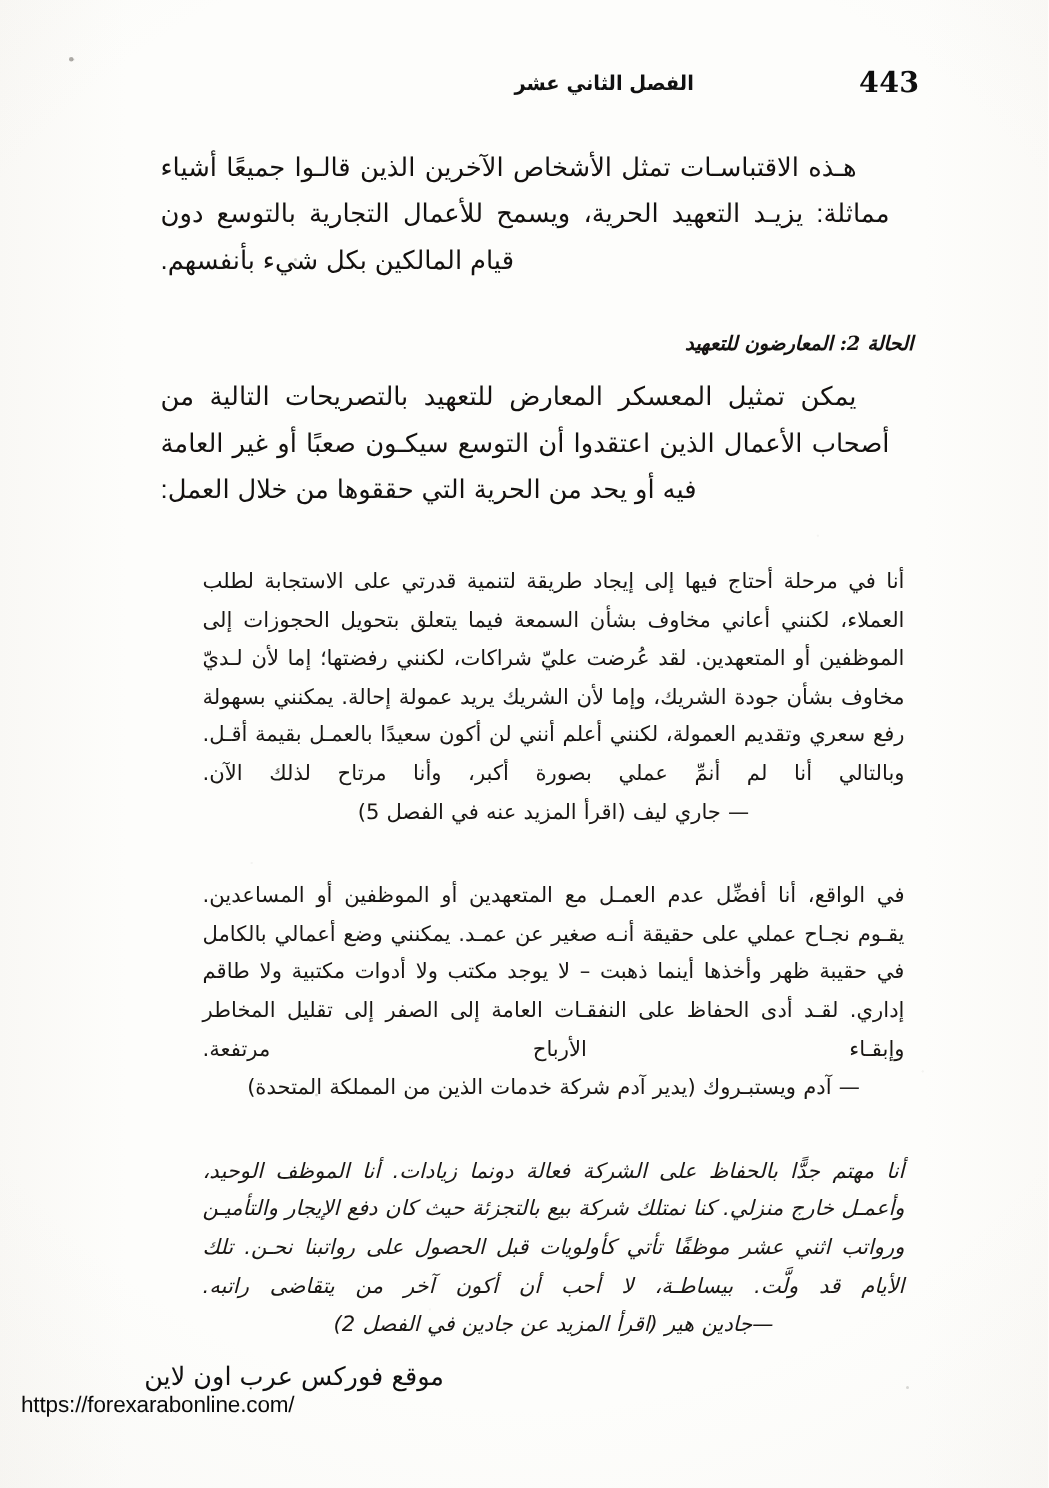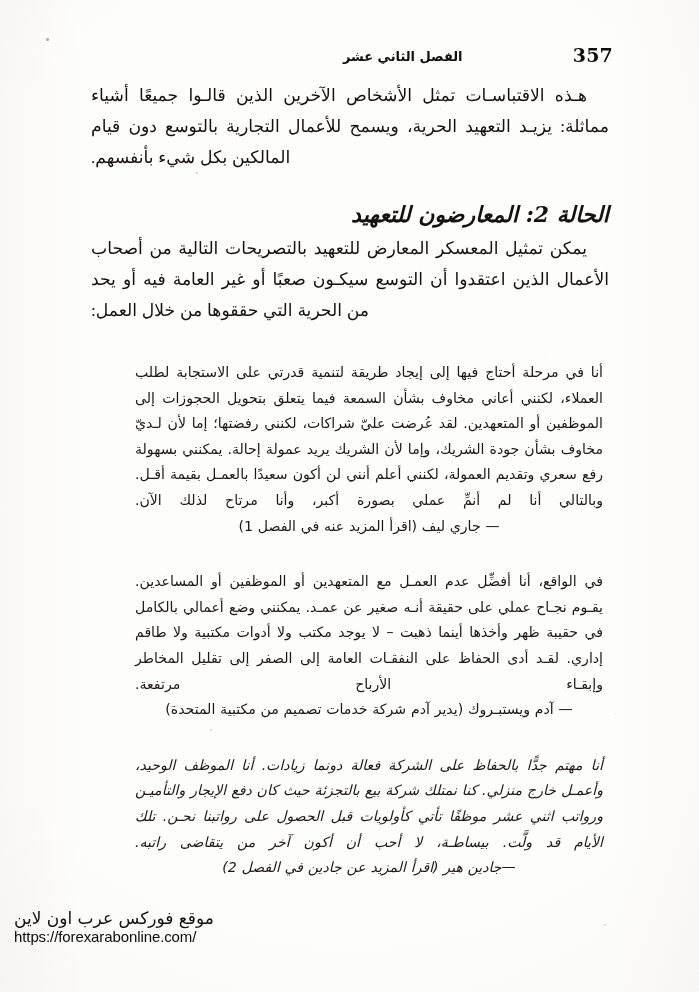--- a/index.html
+++ b/index.html
@@ -79,46 +79,46 @@
 
   
   #body-column {
     position: absolute;
     top: 80px;
     right: 90px;
     width: 518px;
   }
 
   .para {
-    font-family: Liberation Serif, serif;
+    font-family: Liberation Sans, sans-serif;
     font-size: 17.2px;
     line-height: 31px;
     color: #14110f;
     text-align: justify;
     text-align-last: center;
-    margin: 0;
+    margin: 16px;
     word-spacing: .5px;
   }
 
   .para.first-indent {
     text-indent: 22px;
   }
 
   .para.lastline-left {
     text-align-last: left;
   }
 
   #intro-paragraph {
     margin-bottom: 0;
   }
 
   #case-heading {
     font-family: "DejaVu Serif", serif;
     font-style: italic;
-    font-size: 22px;
+    font-size: 13px;
     line-height: 26px;
     color: #14110f;
     margin: 28px 0 6px 0;
     text-align: right;
     letter-spacing: .1px;
   }
 
   #case-intro {
     margin-top: 2px;
   }
@@ -154,21 +154,21 @@
     line-height: 1.12;
   }
 
   #watermark-site {
     display: block;
     direction: rtl;
     font-family: "DejaVu Sans", sans-serif;
     font-size: 17px;
     color: #101010;
     padding-right: 48px;
-    text-align: left;
+    text-align: right;
   }
 
   #watermark-url {
     display: block;
     direction: ltr;
     font-family: "Liberation Sans", sans-serif;
     font-size: 15px;
     color: #0a0a0a;
     letter-spacing: -.1px;
     margin-top: 1px;
@@ -178,40 +178,40 @@
 <body>
 
 <div id="page">
 
   <div class="speck" style="left:46px; top:38px; width:3px; height:3px;"></div>
   <div class="speck" style="left:196px; top:172px; width:2px; height:2px; opacity:.35;"></div>
   <div class="speck" style="left:210px; top:729px; width:2px; height:2px; opacity:.3;"></div>
   <div class="speck" style="left:604px; top:924px; width:2px; height:2px; opacity:.25;"></div>
 
   <div id="running-head">
-    <div id="page-number">357</div>
+    <div id="page-number">443</div>
     <div id="chapter-title">الفصل الثاني عشر</div>
   </div>
 
   <div id="body-column">
 
     <p id="intro-paragraph" class="para first-indent lastline-left">هـذه الاقتباسـات تمثل الأشخاص الآخرين الذين قالـوا جميعًا أشياء مماثلة: يزيـد التعهيد الحرية، ويسمح للأعمال التجارية بالتوسع دون قيام المالكين بكل شيء بأنفسهم.</p>
 
     <h2 id="case-heading">الحالة 2: المعارضون للتعهيد</h2>
 
     <p id="case-intro" class="para first-indent lastline-left">يمكن تمثيل المعسكر المعارض للتعهيد بالتصريحات التالية من أصحاب الأعمال الذين اعتقدوا أن التوسع سيكـون صعبًا أو غير العامة فيه أو يحد من الحرية التي حققوها من خلال العمل:</p>
 
     <blockquote id="quote-1" class="quote-block">
       <span>أنا في مرحلة أحتاج فيها إلى إيجاد طريقة لتنمية قدرتي على الاستجابة لطلب العملاء، لكنني أعاني مخاوف بشأن السمعة فيما يتعلق بتحويل الحجوزات إلى الموظفين أو المتعهدين. لقد عُرضت عليّ شراكات، لكنني رفضتها؛ إما لأن لـديّ مخاوف بشأن جودة الشريك، وإما لأن الشريك يريد عمولة إحالة. يمكنني بسهولة رفع سعري وتقديم العمولة، لكنني أعلم أنني لن أكون سعيدًا بالعمـل بقيمة أقـل. وبالتالي أنا لم أنمِّ عملي بصورة أكبر، وأنا مرتاح لذلك الآن.</span>
-      <span class="attribution">— جاري ليف (اقرأ المزيد عنه في الفصل 1)</span>
+      <span class="attribution">— جاري ليف (اقرأ المزيد عنه في الفصل 5)</span>
     </blockquote>
 
     <blockquote id="quote-2" class="quote-block">
       <span>في الواقع، أنا أفضِّل عدم العمـل مع المتعهدين أو الموظفين أو المساعدين. يقـوم نجـاح عملي على حقيقة أنـه صغير عن عمـد. يمكنني وضع أعمالي بالكامل في حقيبة ظهر وأخذها أينما ذهبت – لا يوجد مكتب ولا أدوات مكتبية ولا طاقم إداري. لقـد أدى الحفاظ على النفقـات العامة إلى الصفر إلى تقليل المخاطر وإبقـاء الأرباح مرتفعة.</span>
-      <span class="attribution">— آدم ويستبـروك (يدير آدم شركة خدمات تصميم من مكتبية المتحدة)</span>
+      <span class="attribution">— آدم ويستبـروك (يدير آدم شركة خدمات الذين من المملكة المتحدة)</span>
     </blockquote>
 
     <blockquote id="quote-3" class="quote-block">
       <span>أنا مهتم جدًّا بالحفاظ على الشركة فعالة دونما زيادات. أنا الموظف الوحيد، وأعمـل خارج منزلي. كنا نمتلك شركة بيع بالتجزئة حيث كان دفع الإيجار والتأميـن ورواتب اثني عشر موظفًا تأتي كأولويات قبل الحصول على رواتبنا نحـن. تلك الأيام قد ولَّت. بيساطـة، لا أحب أن أكون آخر من يتقاضى راتبه.</span>
       <span class="attribution">—جادين هير (اقرأ المزيد عن جادين في الفصل 2)</span>
     </blockquote>
 
   </div>
 
   <div id="watermark">

